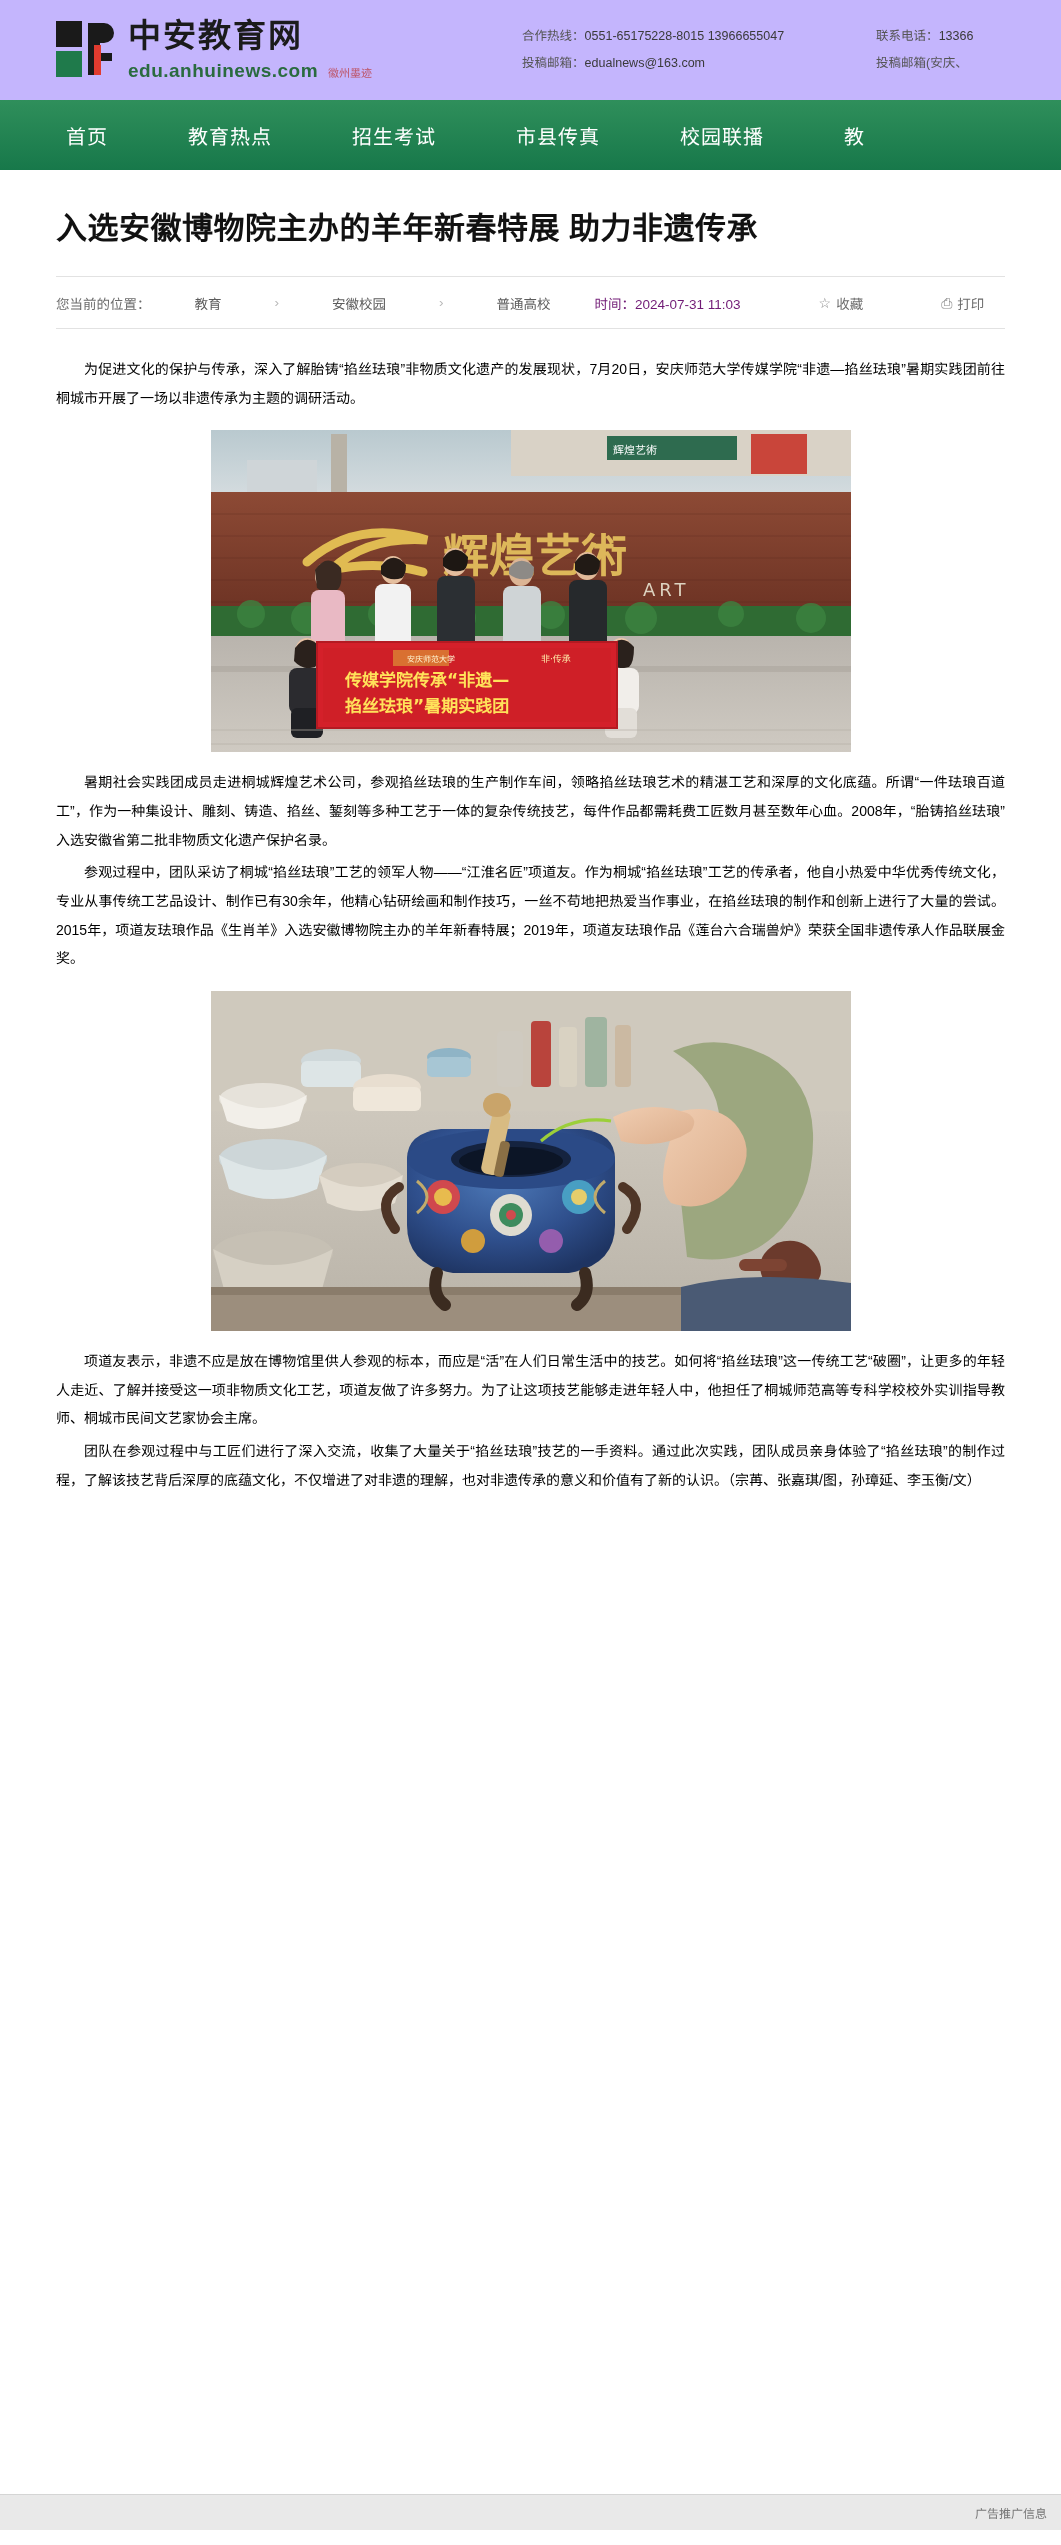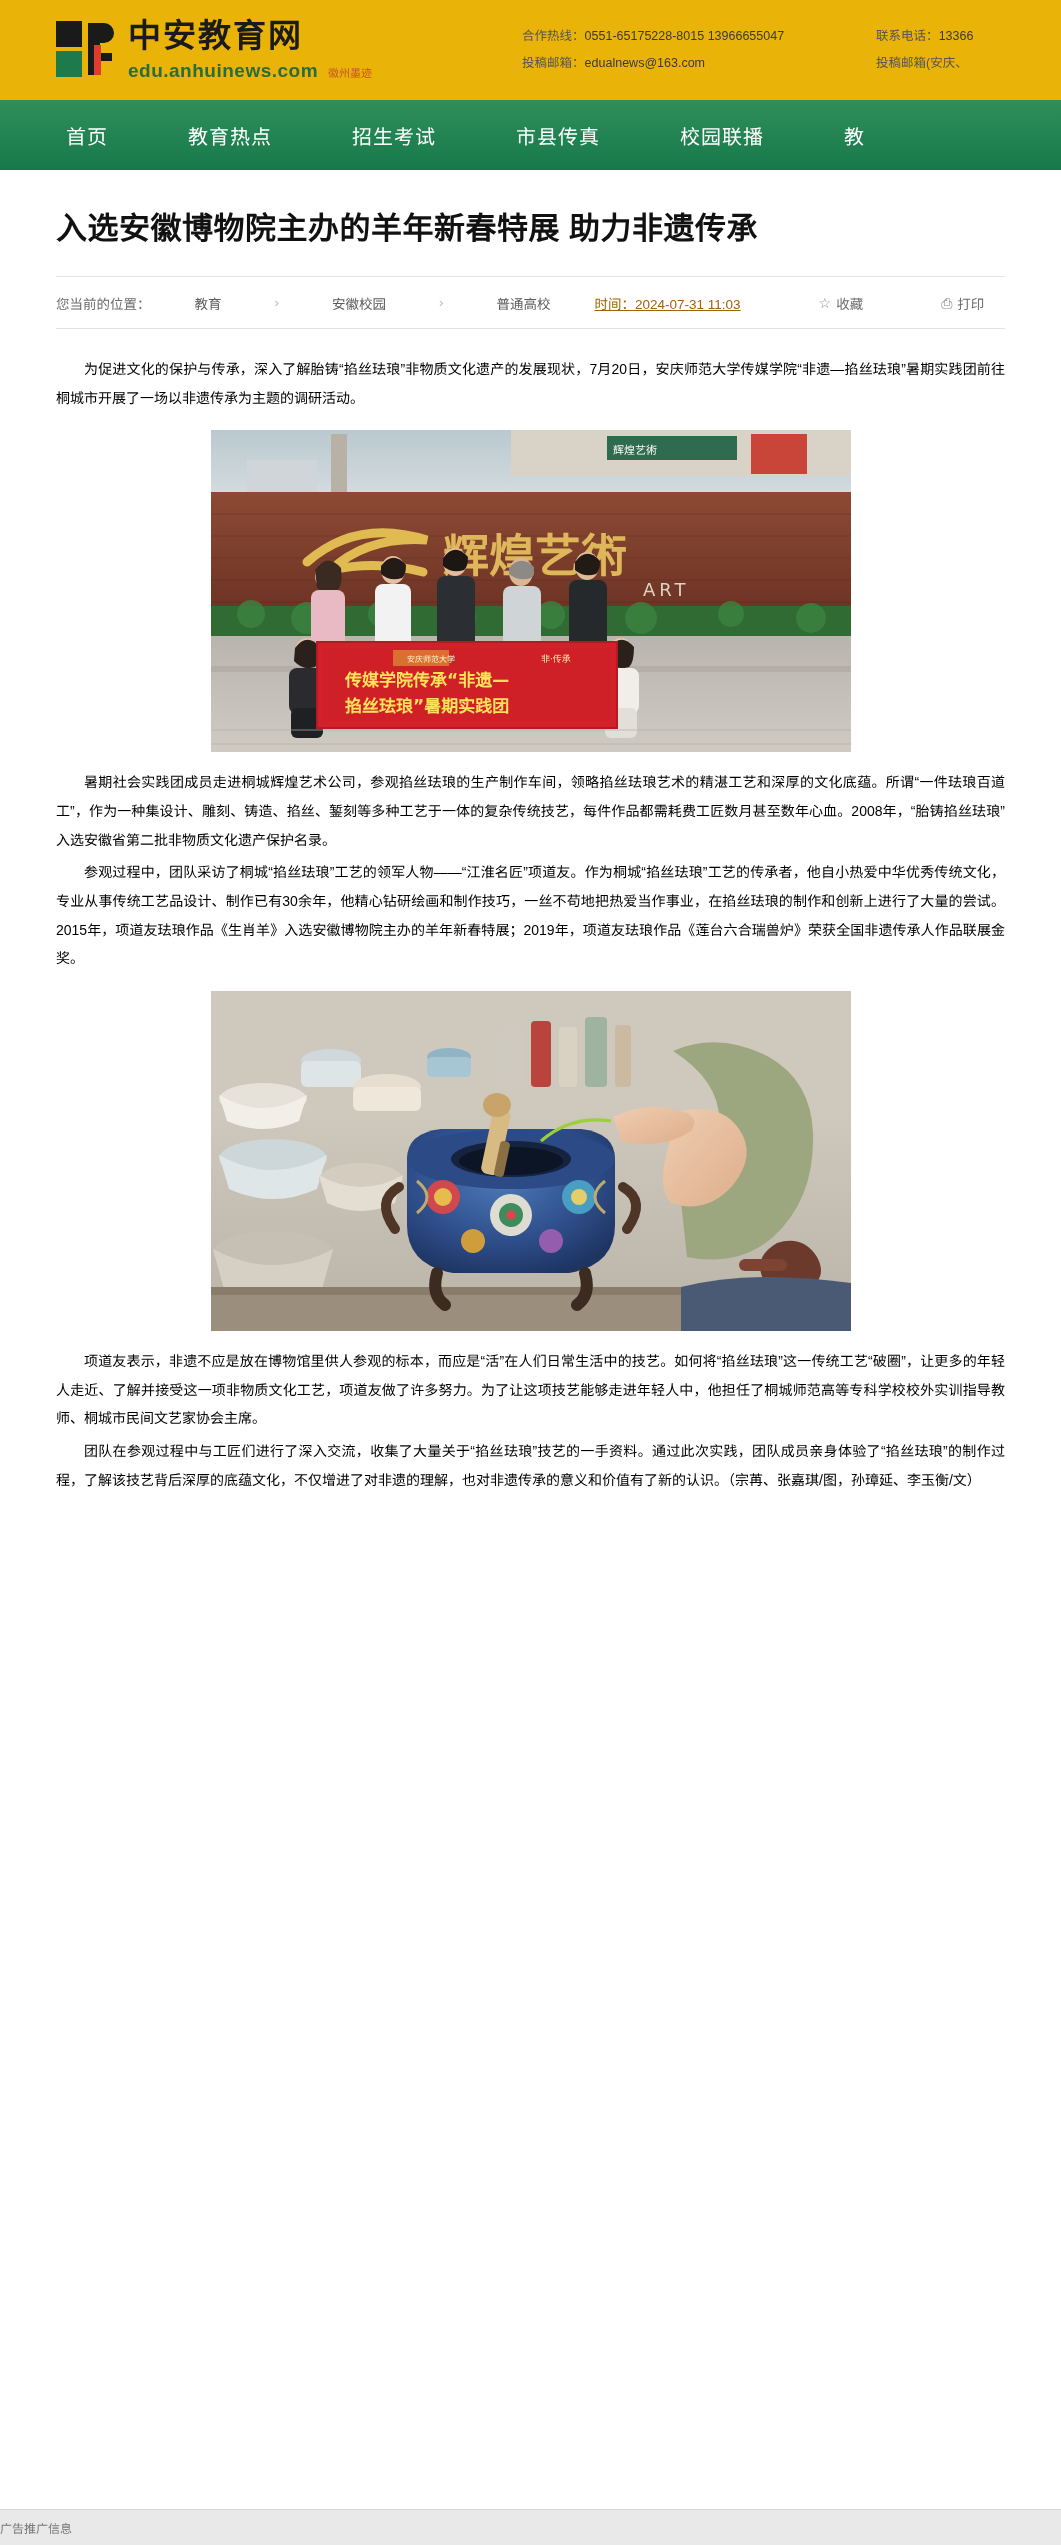--- a/index.html
+++ b/index.html
@@ -14,21 +14,21 @@
     min-height: 2545px;
     background: #ffffff;
     overflow: hidden;
   }
 
   
   .topbar {
     display: flex;
     align-items: center;
     padding: 14px 0 14px 0;
-    background: #eab308;
+    background: #c4b5fd;
     height: 100px;
   }
   .logo-wrap {
     display: flex;
     align-items: center;
     padding-left: 56px;
     flex: 0 0 auto;
   }
   .logo-mark {
     width: 60px; height: 58px;
@@ -113,21 +113,21 @@
     border-bottom: 1px solid #e2e2e2;
     padding: 16px 0 15px 0;
     display: flex;
     align-items: center;
     font-size: 13.5px;
     color: #6c6c6c;
     gap: 44px;
   }
   .meta-sep { color: #b9b9b9; margin: 0 9px; }
   .meta-crumb { color: #5c5c5c; }
-  .meta-time { color: #a16207; text-decoration: underline; }
+  .meta-time { color: #701a75; }
   .meta-act {
     margin-left: 34px;
     display: inline-flex;
     align-items: center;
     gap: 5px;
     color: #6c6c6c;
     cursor: pointer;
   }
   .ico { display: inline-block; line-height: 1; }
   .ico-star { font-size: 14px; color: #8a8a8a; }
@@ -153,27 +153,27 @@
   .photo {
     position: relative;
     overflow: hidden;
     border: 0;
   }
   .photo svg { display: block; }
 
   
   .ad-strip {
     position: absolute;
-    left: 0; right: 0; bottom: 0;
+    left: 0; right: 0; bottom: 15px;
     height: 36px;
     background: #e9e9e9;
     border-top: 1px solid #d5d5d5;
     display: flex;
     align-items: center;
-    justify-content: flex-start;
+    justify-content: flex-end;
     padding-right: 14px;
     font-size: 12px;
     color: #777;
   }
 </style>
 </head>
 <body>
 
 <div class="page">
 

